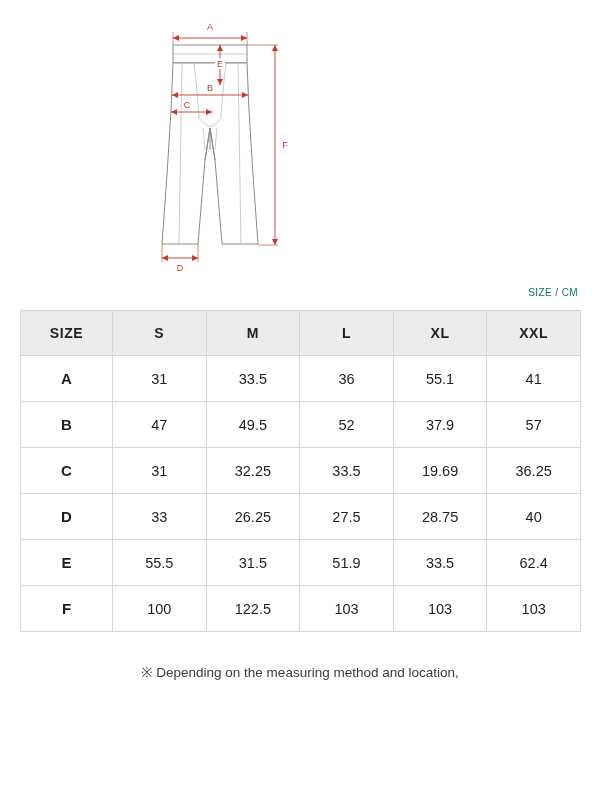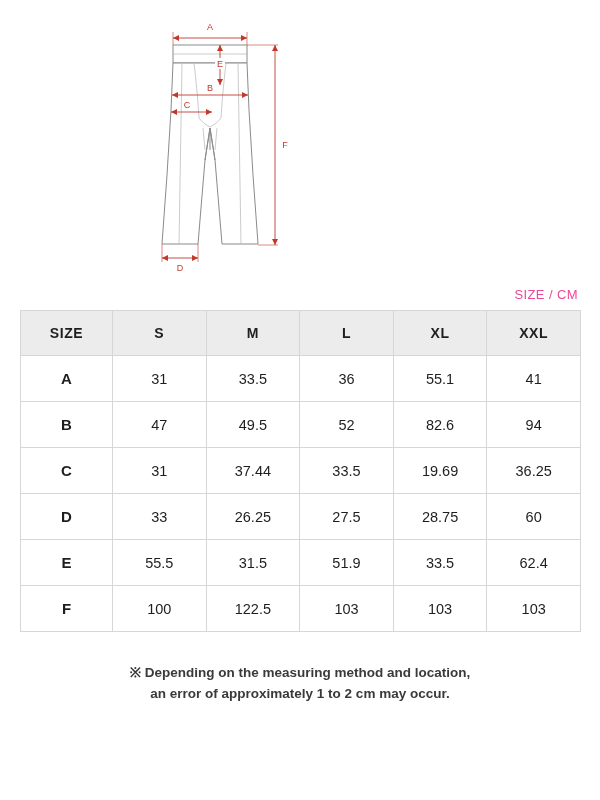--- a/index.html
+++ b/index.html
@@ -33,23 +33,23 @@
   .diagram-wrap svg {
     display: block;
     margin: 0 auto;
   }
 
   
   .unit-caption {
     position: absolute;
     right: 22px;
     top: 287px;
-    font-size: 13px;
+    font-size: 10px;
     letter-spacing: 0.4px;
-    color: #ec4899;
+    color: #0f766e;
   }
 
   
   .table-wrap {
     position: absolute;
     left: 20px;
     top: 310px;
     width: 560px;
   }
   table.size-table {
@@ -86,21 +86,21 @@
   .footnote {
     position: absolute;
     left: 0;
     top: 662px;
     width: 600px;
     text-align: center;
     font-size: 13.5px;
     line-height: 21px;
     color: #3a3a3a;
   }
-  .footnote .l1, .footnote .l2 { display: block; font-weight: bold; }
+  .footnote .l1, .footnote .l2 { display: block; }
 
   
   .dim-label {
     font-family: "Liberation Sans", sans-serif;
     font-size: 9px;
     fill: #c0392b;
   }
 </style>
 </head>
 <body>
@@ -218,38 +218,38 @@
           <td>33.5</td>
           <td>36</td>
           <td>55.1</td>
           <td>41</td>
         </tr>
         <tr>
           <td class="row-head">B</td>
           <td>47</td>
           <td>49.5</td>
           <td>52</td>
-          <td>82.6</td>
-          <td>94</td>
+          <td>37.9</td>
+          <td>57</td>
         </tr>
         <tr>
           <td class="row-head">C</td>
           <td>31</td>
-          <td>37.44</td>
+          <td>32.25</td>
           <td>33.5</td>
           <td>19.69</td>
           <td>36.25</td>
         </tr>
         <tr>
           <td class="row-head">D</td>
           <td>33</td>
           <td>26.25</td>
           <td>27.5</td>
           <td>28.75</td>
-          <td>60</td>
+          <td>40</td>
         </tr>
         <tr>
           <td class="row-head">E</td>
           <td>55.5</td>
           <td>31.5</td>
           <td>51.9</td>
           <td>33.5</td>
           <td>62.4</td>
         </tr>
         <tr>
@@ -259,16 +259,15 @@
           <td>103</td>
           <td>103</td>
           <td>103</td>
         </tr>
       </tbody>
     </table>
   </div>
 
   <div class="footnote">
     <span class="l1">※ Depending on the measuring method and location,</span>
-    <span class="l2">an error of approximately 1 to 2 cm may occur.</span>
   </div>
 
 </div>
 
 </body></html>

